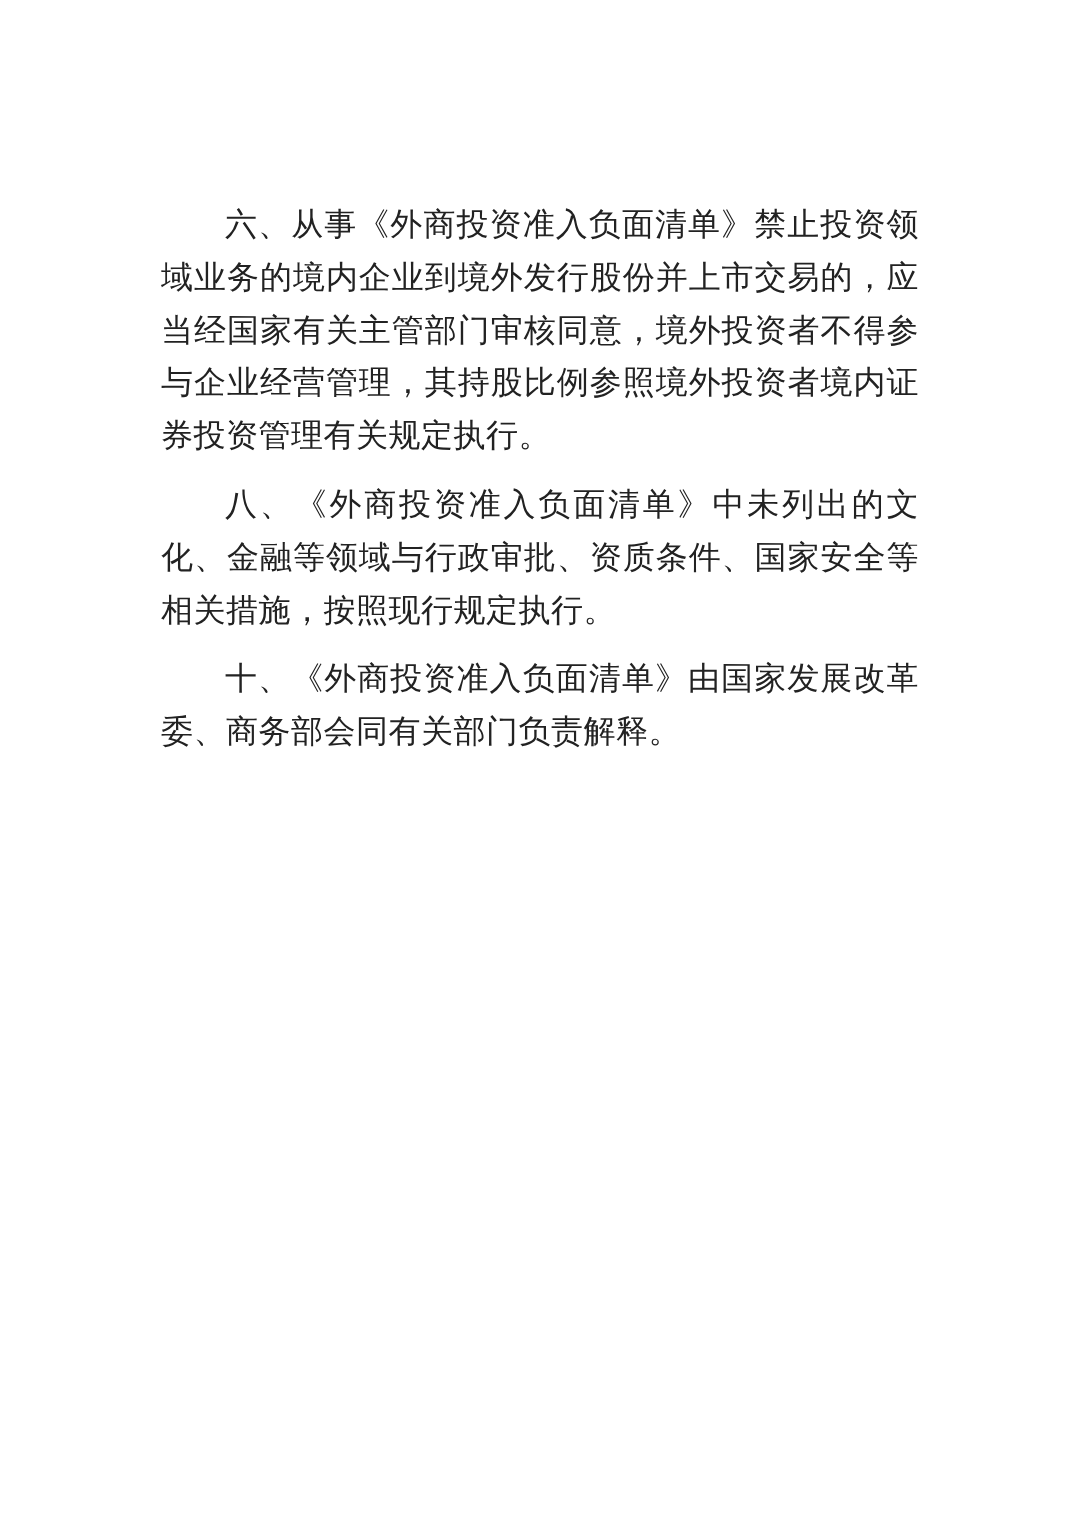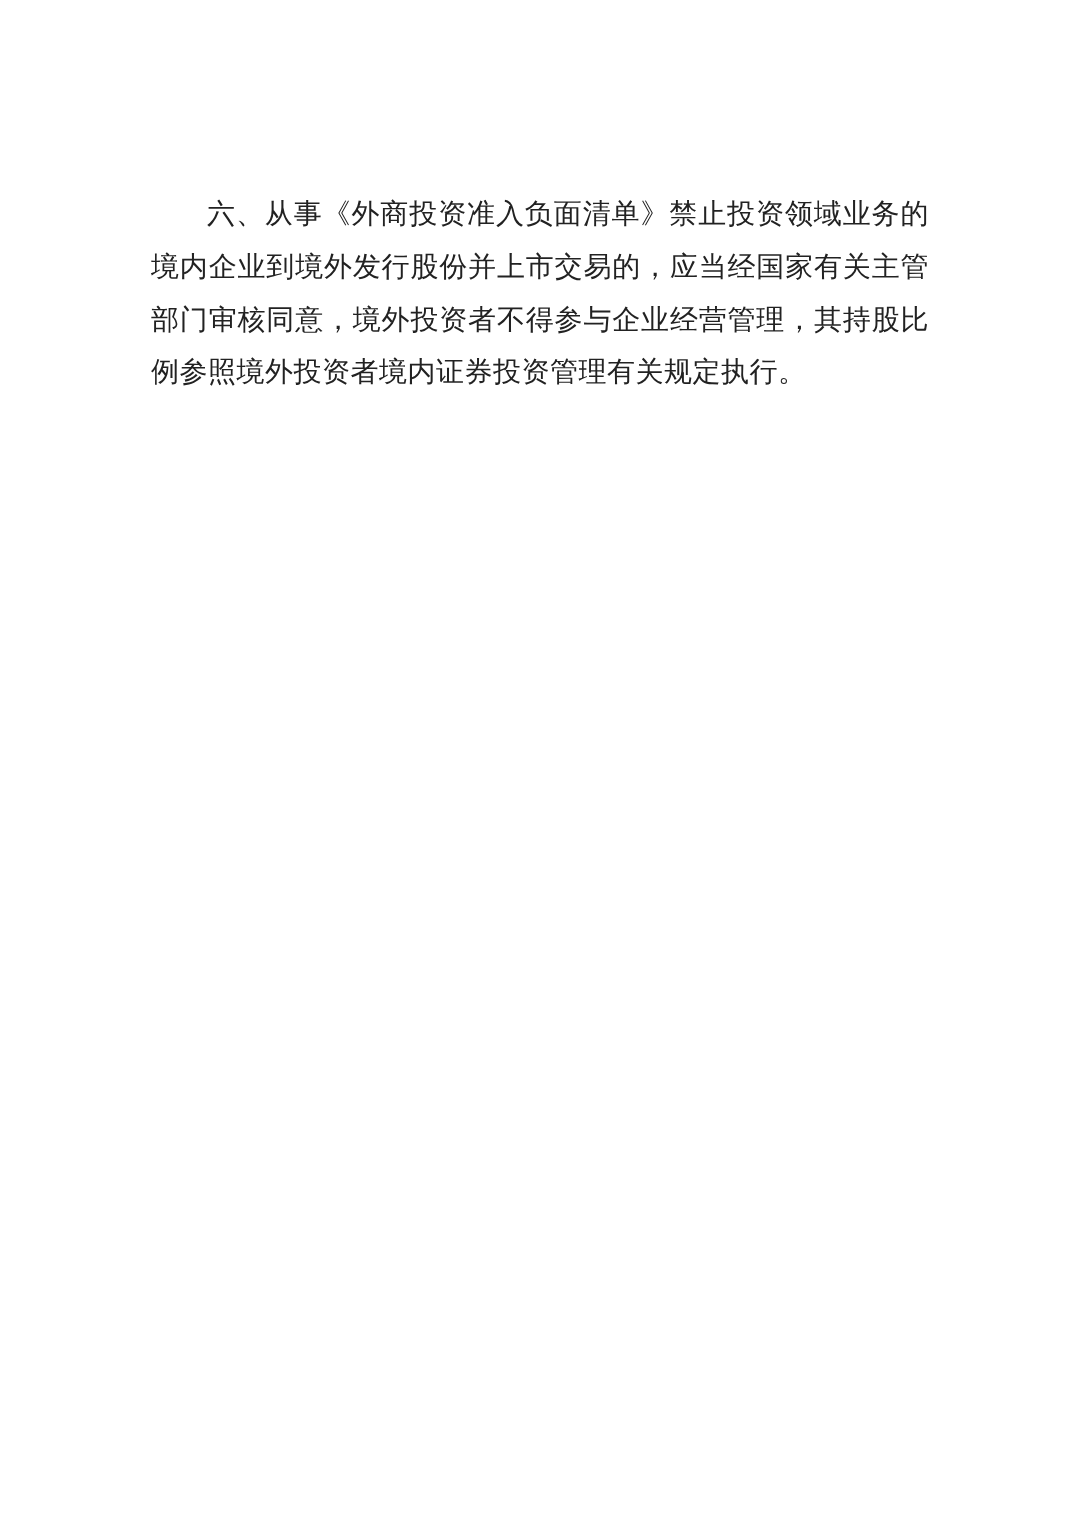--- a/index.html
+++ b/index.html
@@ -14,35 +14,37 @@
     background: #ffffff;
     overflow: hidden;
   }
   .text-block {
     position: absolute;
     left: 145px;
     top: 182px;
     width: 790px;
   }
   .para {
-    margin: 6px;
+    margin: 16px;
     padding: 0;
     text-indent: 2em;
     text-align: justify;
     text-justify: inter-character;
     text-align-last: left;
     font-family: "Liberation Serif", "DejaVu Serif", serif;
     font-weight: 400;
-    font-size: 28px;
+    font-size: 32px;
     line-height: 52.8px;
     color: #222222;
     letter-spacing: 0.5px;
     word-break: break-all;
   }
 </style>
 </head>
 <body>
 
 <div class="page">
   <div class="text-block">
     <p class="para">六、从事《外商投资准入负面清单》禁止投资领域业务的境内企业到境外发行股份并上市交易的，应当经国家有关主管部门审核同意，境外投资者不得参与企业经营管理，其持股比例参照境外投资者境内证券投资管理有关规定执行。</p>
+    <p class="para">八、《外商投资准入负面清单》中未列出的文化、金融等领域与行政审批、资质条件、国家安全等相关措施，按照现行规定执行。</p>
+    <p class="para">十、《外商投资准入负面清单》由国家发展改革委、商务部会同有关部门负责解释。</p>
   </div>
 </div>
 
 </body></html>

